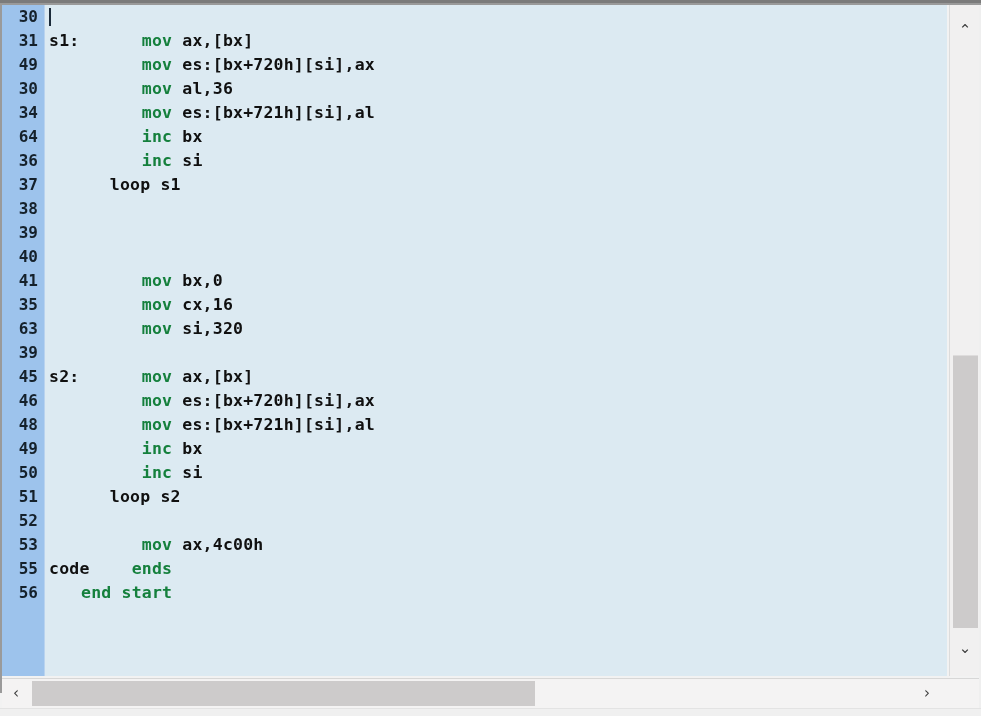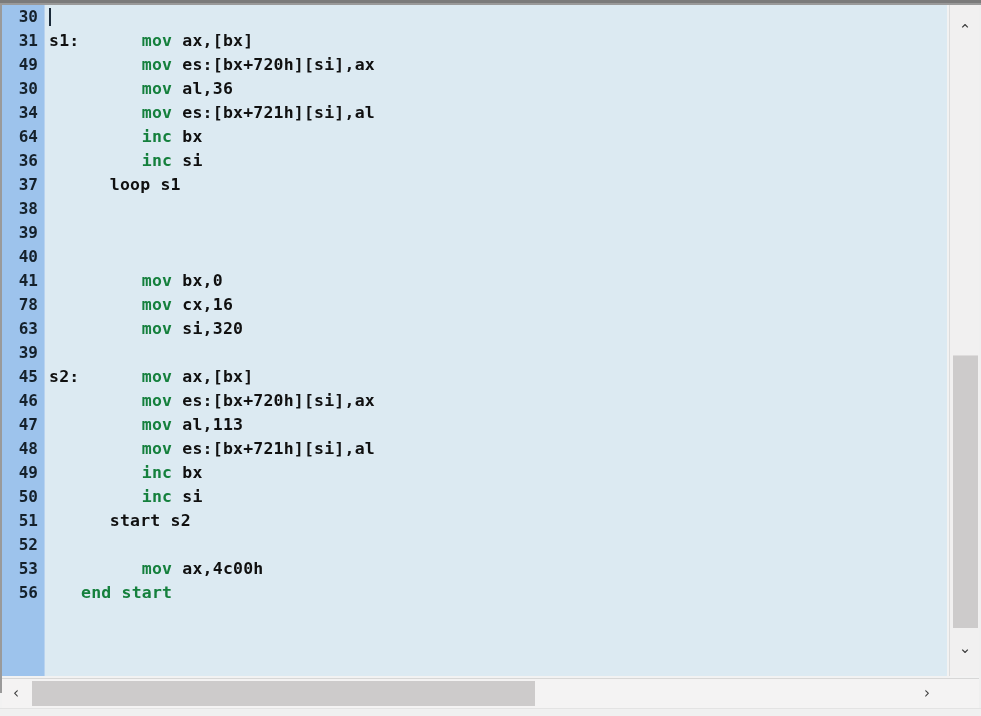--- a/index.html
+++ b/index.html
@@ -223,32 +223,32 @@
         <div class="code-line"><span class="lineno">49</span><span class="linetext"><span class="pl">      </span><span class="kw">mov</span><span class="pl"> es:[bx+720h][si],ax</span></span></div>
         <div class="code-line"><span class="lineno">30</span><span class="linetext"><span class="pl">      </span><span class="kw">mov</span><span class="pl"> al,36</span></span></div>
         <div class="code-line"><span class="lineno">34</span><span class="linetext"><span class="pl">      </span><span class="kw">mov</span><span class="pl"> es:[bx+721h][si],al</span></span></div>
         <div class="code-line"><span class="lineno">64</span><span class="linetext"><span class="pl">      </span><span class="kw">inc</span><span class="pl"> bx</span></span></div>
         <div class="code-line"><span class="lineno">36</span><span class="linetext"><span class="pl">      </span><span class="kw">inc</span><span class="pl"> si</span></span></div>
         <div class="code-line"><span class="lineno">37</span><span class="linetext"><span class="pl">      loop s1</span></span></div>
         <div class="code-line"><span class="lineno">38</span><span class="linetext"></span></div>
         <div class="code-line"><span class="lineno">39</span><span class="linetext"></span></div>
         <div class="code-line"><span class="lineno">40</span><span class="linetext"></span></div>
         <div class="code-line"><span class="lineno">41</span><span class="linetext"><span class="pl">      </span><span class="kw">mov</span><span class="pl"> bx,0</span></span></div>
-        <div class="code-line"><span class="lineno">78</span><span class="linetext"><span class="pl">      </span><span class="kw">mov</span><span class="pl"> cx,16</span></span></div>
+        <div class="code-line"><span class="lineno">35</span><span class="linetext"><span class="pl">      </span><span class="kw">mov</span><span class="pl"> cx,16</span></span></div>
         <div class="code-line"><span class="lineno">63</span><span class="linetext"><span class="pl">      </span><span class="kw">mov</span><span class="pl"> si,320</span></span></div>
         <div class="code-line"><span class="lineno">39</span><span class="linetext"></span></div>
         <div class="code-line"><span class="lineno">45</span><span class="linetext"><span class="pl">s2:   </span><span class="kw">mov</span><span class="pl"> ax,[bx]</span></span></div>
         <div class="code-line"><span class="lineno">46</span><span class="linetext"><span class="pl">      </span><span class="kw">mov</span><span class="pl"> es:[bx+720h][si],ax</span></span></div>
-        <div class="code-line"><span class="lineno">47</span><span class="linetext"><span class="pl">      </span><span class="kw">mov</span><span class="pl"> al,113</span></span></div>
         <div class="code-line"><span class="lineno">48</span><span class="linetext"><span class="pl">      </span><span class="kw">mov</span><span class="pl"> es:[bx+721h][si],al</span></span></div>
         <div class="code-line"><span class="lineno">49</span><span class="linetext"><span class="pl">      </span><span class="kw">inc</span><span class="pl"> bx</span></span></div>
         <div class="code-line"><span class="lineno">50</span><span class="linetext"><span class="pl">      </span><span class="kw">inc</span><span class="pl"> si</span></span></div>
-        <div class="code-line"><span class="lineno">51</span><span class="linetext"><span class="pl">      start s2</span></span></div>
+        <div class="code-line"><span class="lineno">51</span><span class="linetext"><span class="pl">      loop s2</span></span></div>
         <div class="code-line"><span class="lineno">52</span><span class="linetext"></span></div>
         <div class="code-line"><span class="lineno">53</span><span class="linetext"><span class="pl">      </span><span class="kw">mov</span><span class="pl"> ax,4c00h</span></span></div>
+        <div class="code-line"><span class="lineno">55</span><span class="linetext"><span class="pl">code </span><span class="kw">ends</span></span></div>
         <div class="code-line"><span class="lineno">56</span><span class="linetext"><span class="kw">end start</span></span></div>
       </div>
     <div id="caret"></div>
   </div>
 
   <div id="vscroll-top-cap"></div>
   <div id="vscroll">
     <div class="sb-arrow" id="vscroll-up">
       <span class="chev">⌃</span>
     </div>

